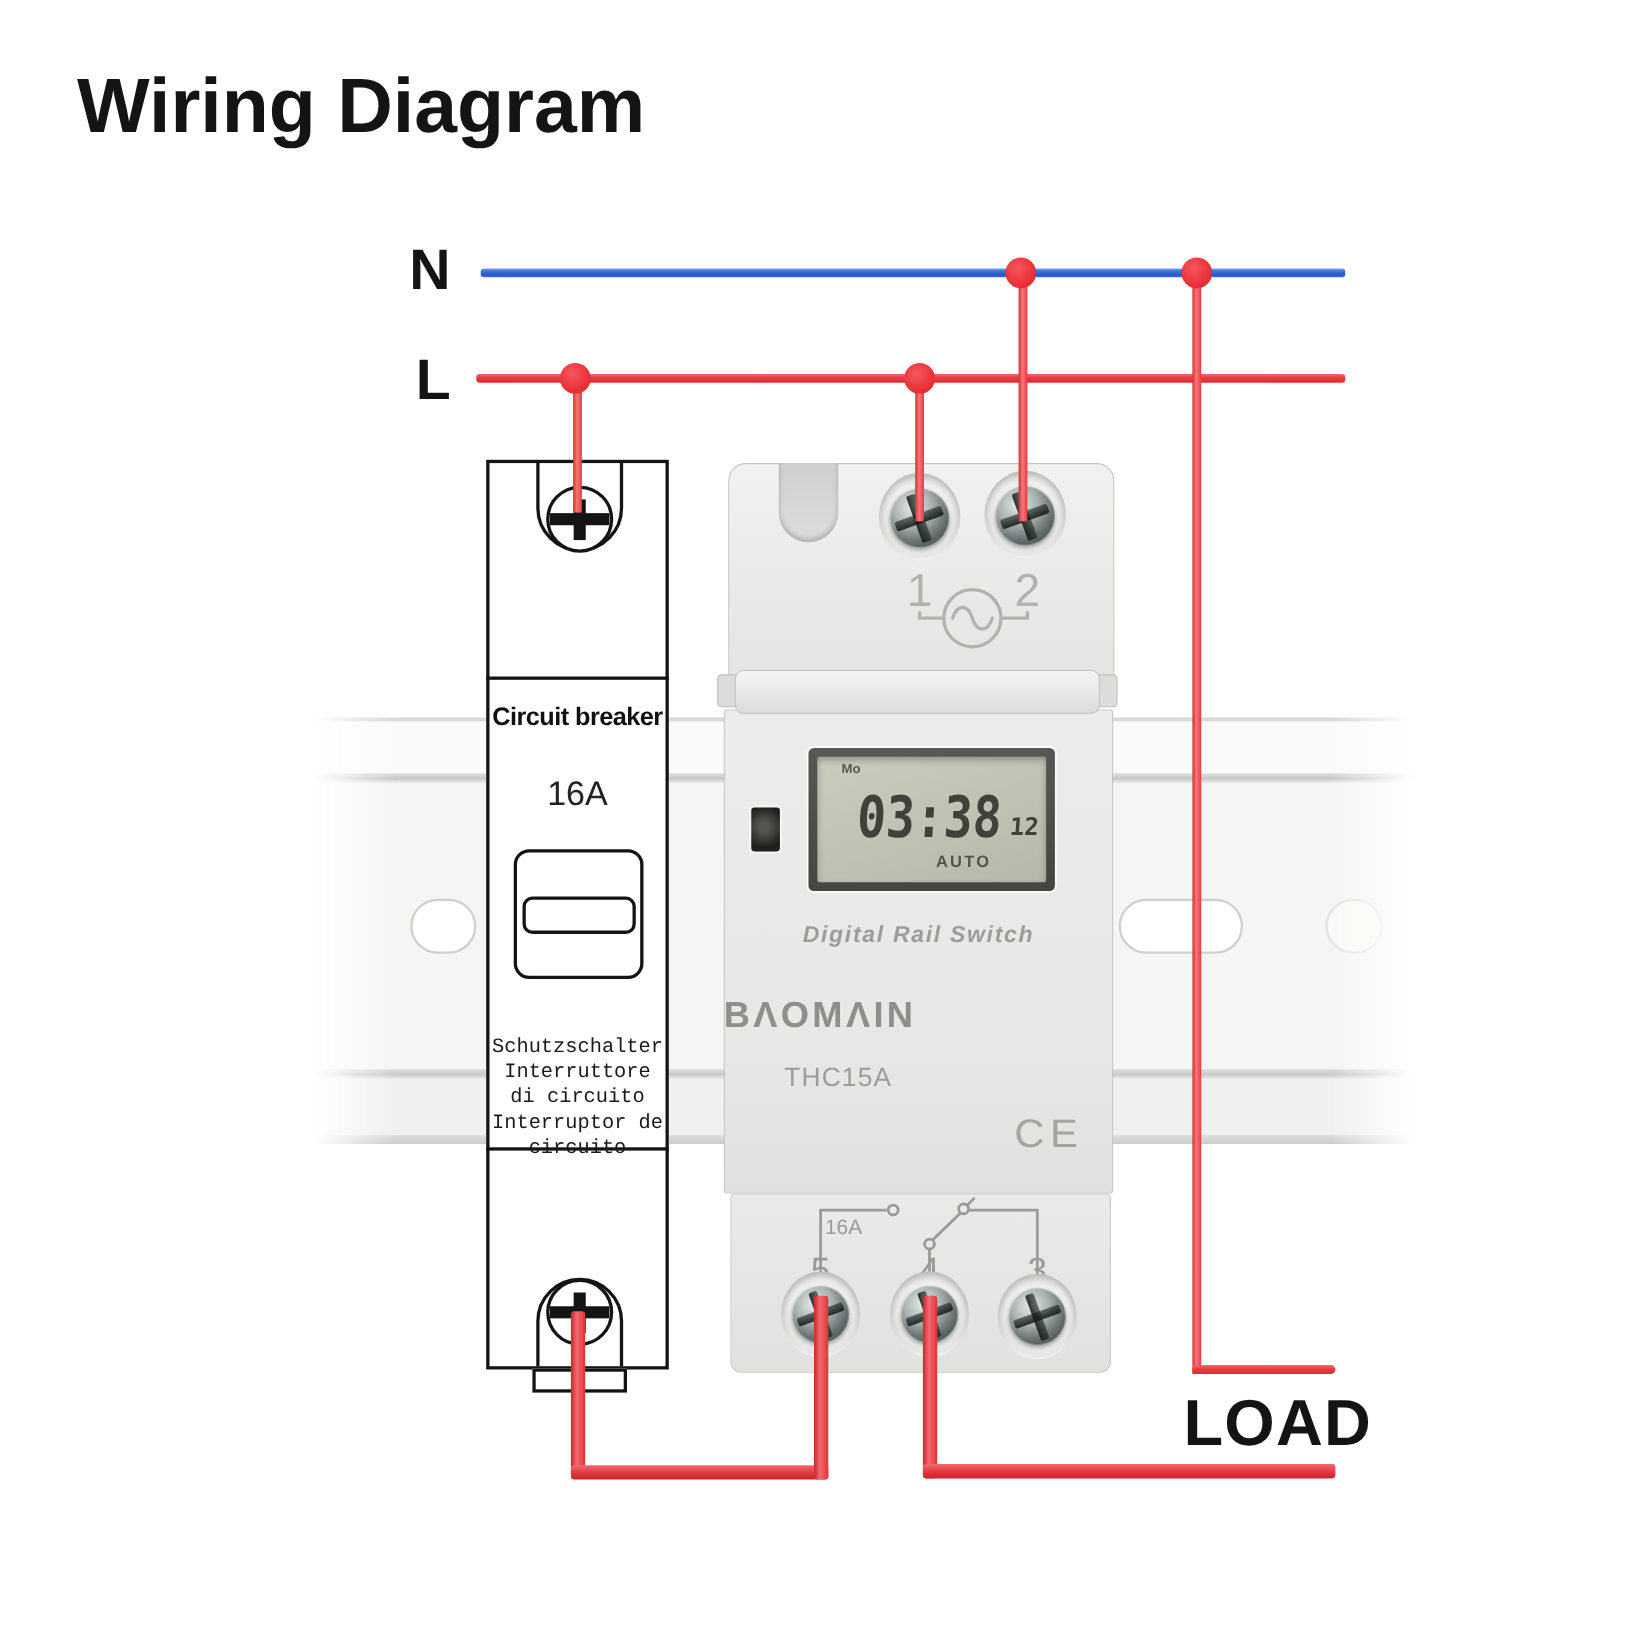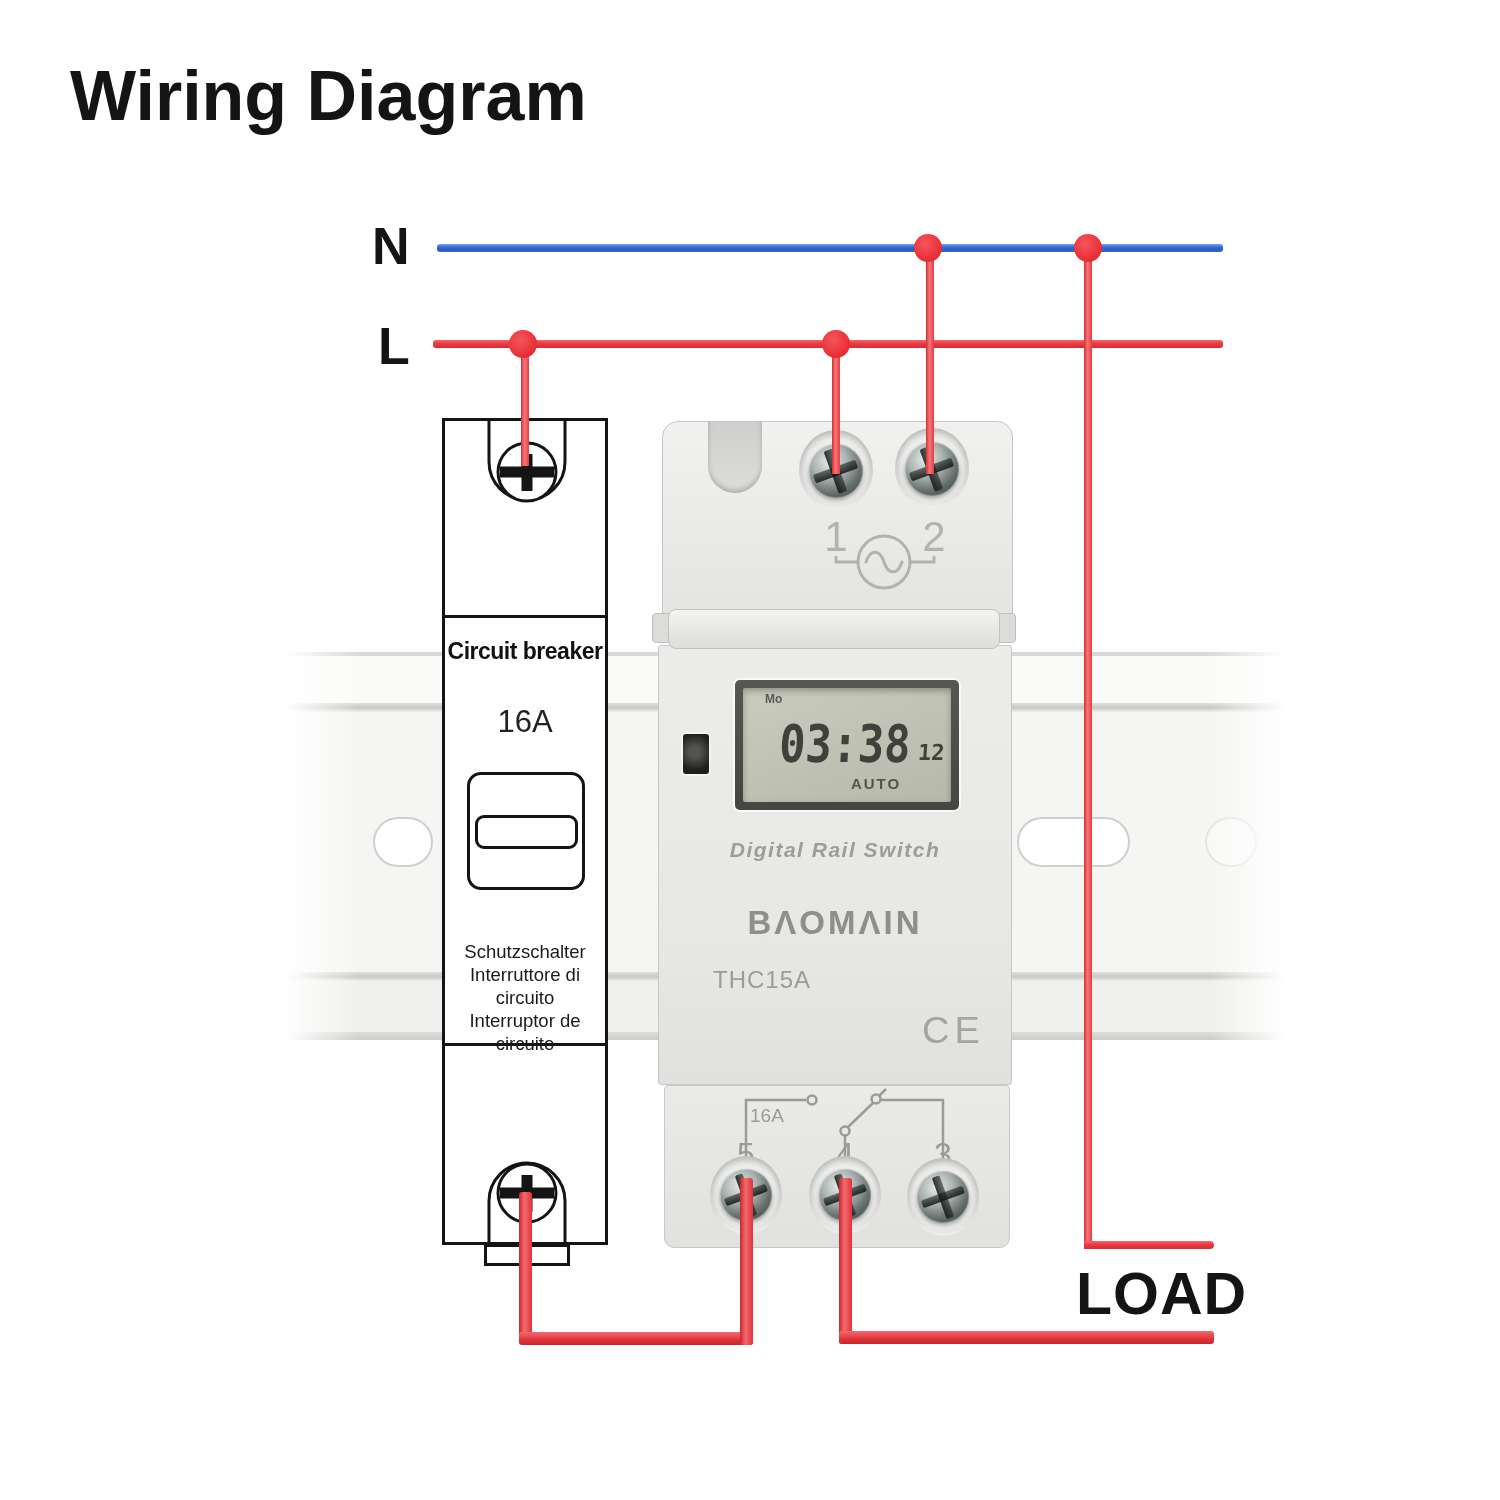--- a/index.html
+++ b/index.html
@@ -36,21 +36,21 @@
   .dot{width:28px;height:28px;border-radius:50%;z-index:6;
     background:radial-gradient(circle at 40% 35%,#f4575c,#e92f35 65%,#d7262c);}
   
   .cb-body{left:442px;top:418px;width:166px;height:827px;background:#fff;border:3px solid #141414;box-sizing:border-box;z-index:2;}
   .cb-div{left:442px;width:166px;height:3px;background:#141414;z-index:3;}
   .cb-art{left:442px;top:418px;z-index:3;}
   .cb-title{left:444px;top:638px;width:162px;text-align:center;font-size:23px;font-weight:bold;color:#111;letter-spacing:-0.5px;z-index:3;}
   .cb-rating{left:444px;top:704px;width:162px;text-align:center;font-size:31px;color:#222;z-index:3;}
   .cb-switch{left:467px;top:772px;width:118px;height:118px;border:3px solid #141414;border-radius:14px;box-sizing:border-box;z-index:3;}
   .cb-toggle{left:475px;top:815px;width:103px;height:34px;border:3px solid #141414;border-radius:9px;box-sizing:border-box;background:#fff;z-index:3;}
-  .cb-sub{left:444px;top:940px;width:162px;text-align:center;font-size:18.5px;line-height:23px;color:#1a1a1a;z-index:3;}
+  .cb-sub{left:444px;top:940px;width:162px;text-align:center;font-size:18.5px;line-height:23px;color:#1a1a1a;z-index:3;font-family:Liberation Mono, monospace;}
   .cb-clip{left:484px;top:1244px;width:86px;height:22px;border:3px solid #141414;box-sizing:border-box;z-index:2;background:#fff;}
   
   .tm-top{left:662px;top:421px;width:351px;height:197px;background:linear-gradient(180deg,#f1f1ef,#e4e4e2);
     border:1px solid #c6c6c4;border-radius:16px 16px 4px 4px;box-sizing:border-box;z-index:2;}
   .tm-notch{left:708px;top:421px;width:54px;height:72px;background:linear-gradient(180deg,#cfcfcd,#dedddb);
     border-radius:0 0 27px 27px;box-shadow:inset 0 -3px 5px rgba(90,90,85,.35);z-index:3;}
   .tm-svg{z-index:3;}
   .tm-flap{left:668px;top:609px;width:332px;height:40px;background:linear-gradient(180deg,#f4f4f2,#dcdcda);
     border:1px solid #c2c2c0;border-radius:8px;box-sizing:border-box;z-index:3;}
   .tm-pin{top:613px;width:20px;height:30px;background:#dcdcda;border:1px solid #bfbfbd;border-radius:4px;box-sizing:border-box;z-index:2;}
@@ -65,21 +65,21 @@
   .lcd-screen{left:743px;top:688px;width:208px;height:114px;border-radius:2px;z-index:3;
     background:linear-gradient(160deg,#caccbe,#b6b9aa);box-shadow:inset 0 3px 6px rgba(40,40,35,.35);}
   .lcd-day{left:765px;top:692px;font-size:12px;font-weight:bold;color:#565a50;z-index:4;}
   .lcd-time{left:781px;top:714px;font-size:52px;font-weight:bold;color:#3e423a;z-index:4;
     font-family:"DejaVu Sans Mono",monospace;transform:scaleX(.84) skewX(-4deg);transform-origin:left top;letter-spacing:0;}
   .lcd-sec{left:918px;top:740px;font-size:22px;font-weight:bold;color:#3e423a;z-index:4;
     font-family:"DejaVu Sans Mono",monospace;transform:skewX(-4deg);}
   .lcd-mode{left:836px;top:775px;width:80px;text-align:center;font-size:15px;font-weight:bold;letter-spacing:2px;color:#51554b;z-index:4;}
   .tm-panel-label{left:658px;top:838px;width:354px;text-align:center;font-size:21px;font-style:italic;font-weight:bold;
     letter-spacing:1.5px;color:#9c9c98;z-index:3;}
-  .tm-brand{left:658px;top:904px;width:354px;text-align:center;font-size:33px;font-weight:bold;letter-spacing:3px;color:#8e8e8a;z-index:3;}
+  .tm-brand{left:658px;top:904px;width:354px;font-size:33px;font-weight:bold;letter-spacing:3px;color:#8e8e8a;z-index:3;}
   .tm-model{left:713px;top:966px;font-size:24px;color:#9c9c98;letter-spacing:1px;z-index:3;}
   .tm-ce{left:922px;top:1010px;font-size:38px;color:#a4a4a0;letter-spacing:5px;z-index:3;transform:scaleY(.95);}
   
   .recess{border-radius:50%;z-index:3;background:radial-gradient(ellipse at 50% 40%,#f0f0ee 52%,#d8d8d6 80%,#c6c6c4);
     box-shadow:inset 0 4px 7px rgba(60,60,55,.32),inset 0 -2px 3px rgba(255,255,255,.8);}
   .screw{border-radius:50%;z-index:4;position:absolute;
     background:radial-gradient(circle at 38% 32%,#e8ecea,#aab3b1 35%,#6a7472 62%,#434b49 85%,#333a38);
     box-shadow:0 2px 4px rgba(0,0,0,.35),inset 0 0 0 1px rgba(255,255,255,.25);}
   .screw::before,.screw::after{content:"";position:absolute;left:8%;top:42%;width:84%;height:16%;
     background:linear-gradient(180deg,rgba(20,26,24,.55),rgba(16,21,19,.85));border-radius:2px;}

